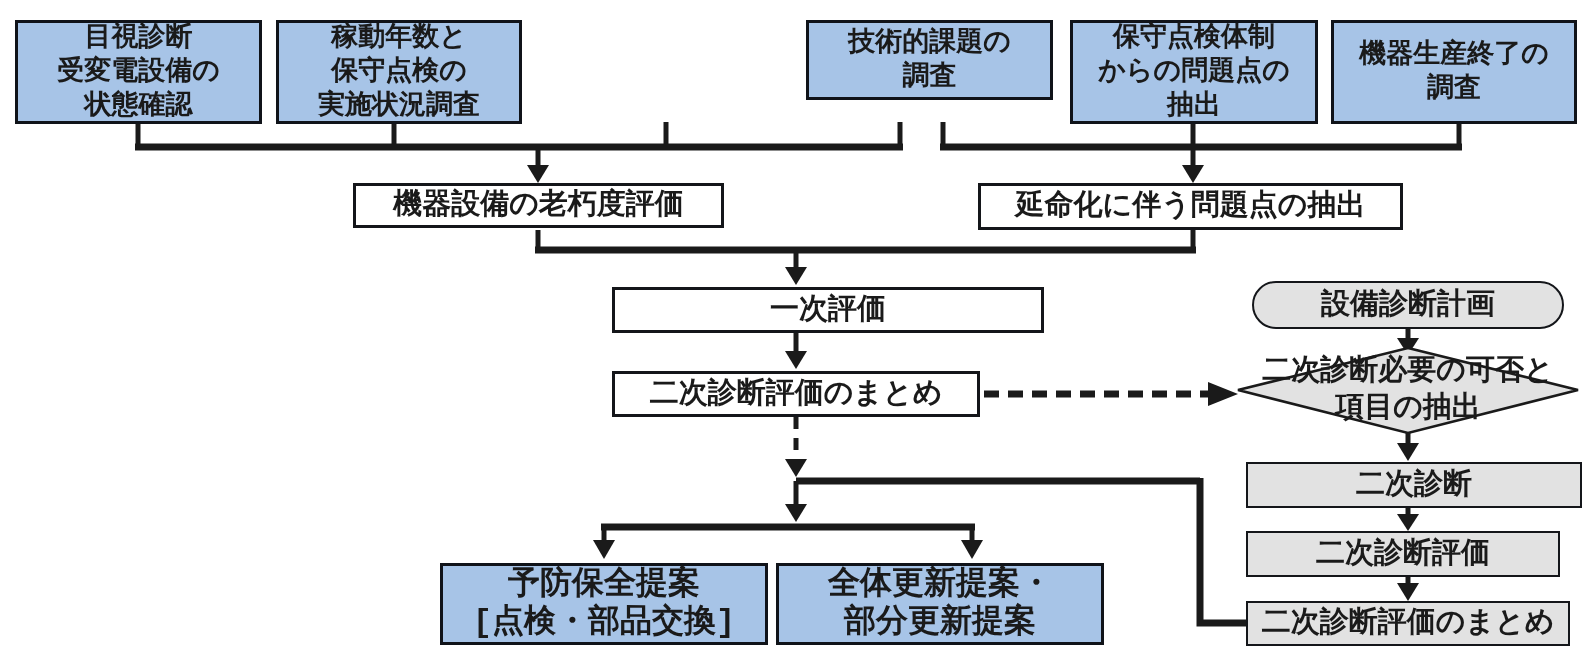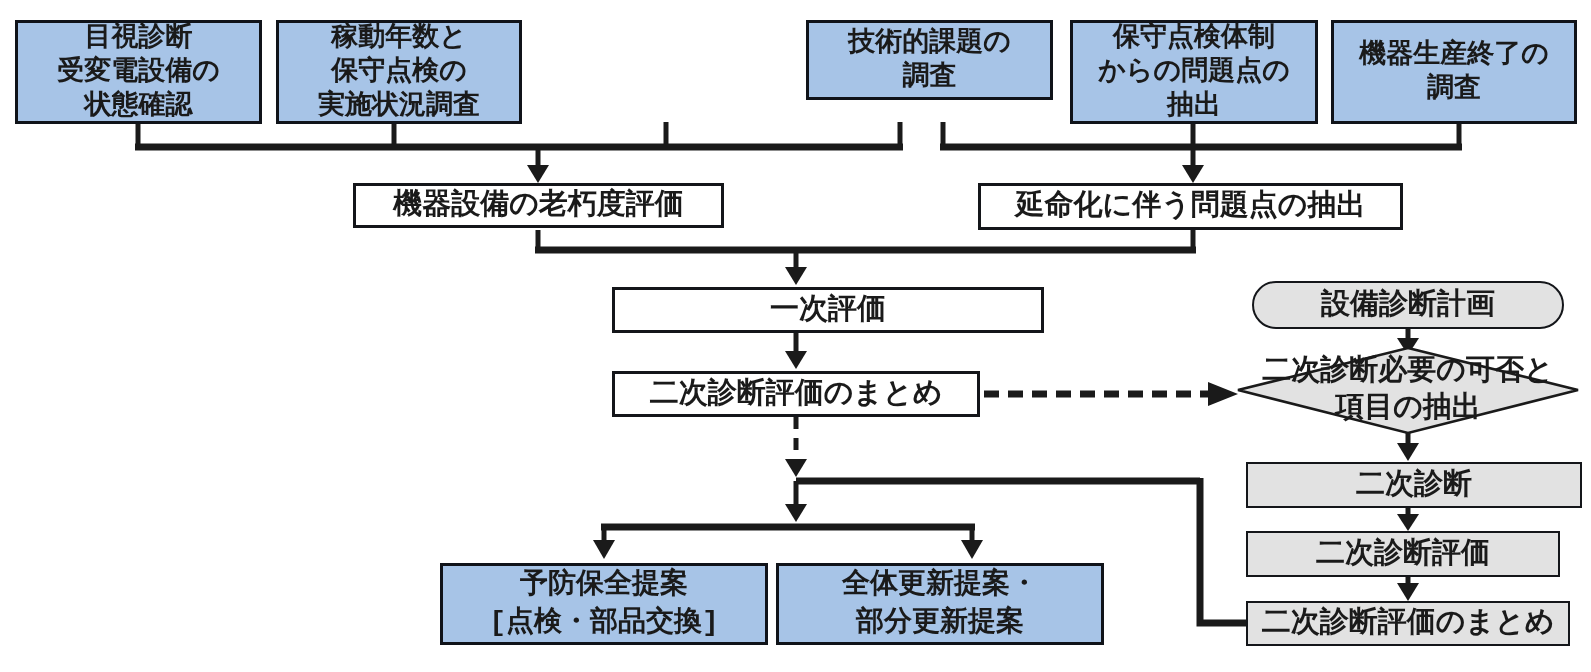--- a/index.html
+++ b/index.html
@@ -9,21 +9,21 @@
   }
   #connectors{position:absolute;left:0;top:0;pointer-events:none;}
   .box{
     position:absolute;box-sizing:border-box;display:flex;align-items:center;justify-content:center;
     text-align:center;white-space:pre-line;font-weight:600;color:#1a1a1a;z-index:2;
   }
   .blue{background:#a7c4e7;border:3px solid #101319;font-size:27px;line-height:34px;}
   .white{background:#ffffff;border:3px solid #14161a;font-size:29px;line-height:33px;}
   .gray{background:#e2e2e2;border:2.5px solid #14161a;font-size:29px;line-height:33px;}
   .stadium{border-radius:24px;}
-  .blue.bottom{font-size:28px;line-height:38px;}
+  .blue.bottom{font-size:32px;line-height:38px;}
   .diamond-label{
     position:absolute;z-index:3;text-align:center;white-space:pre-line;
     font-size:29px;line-height:37px;font-weight:700;color:#1a1a1a;
   }
 </style>
 </head>
 <body>
 
 <div id="stage">
 

